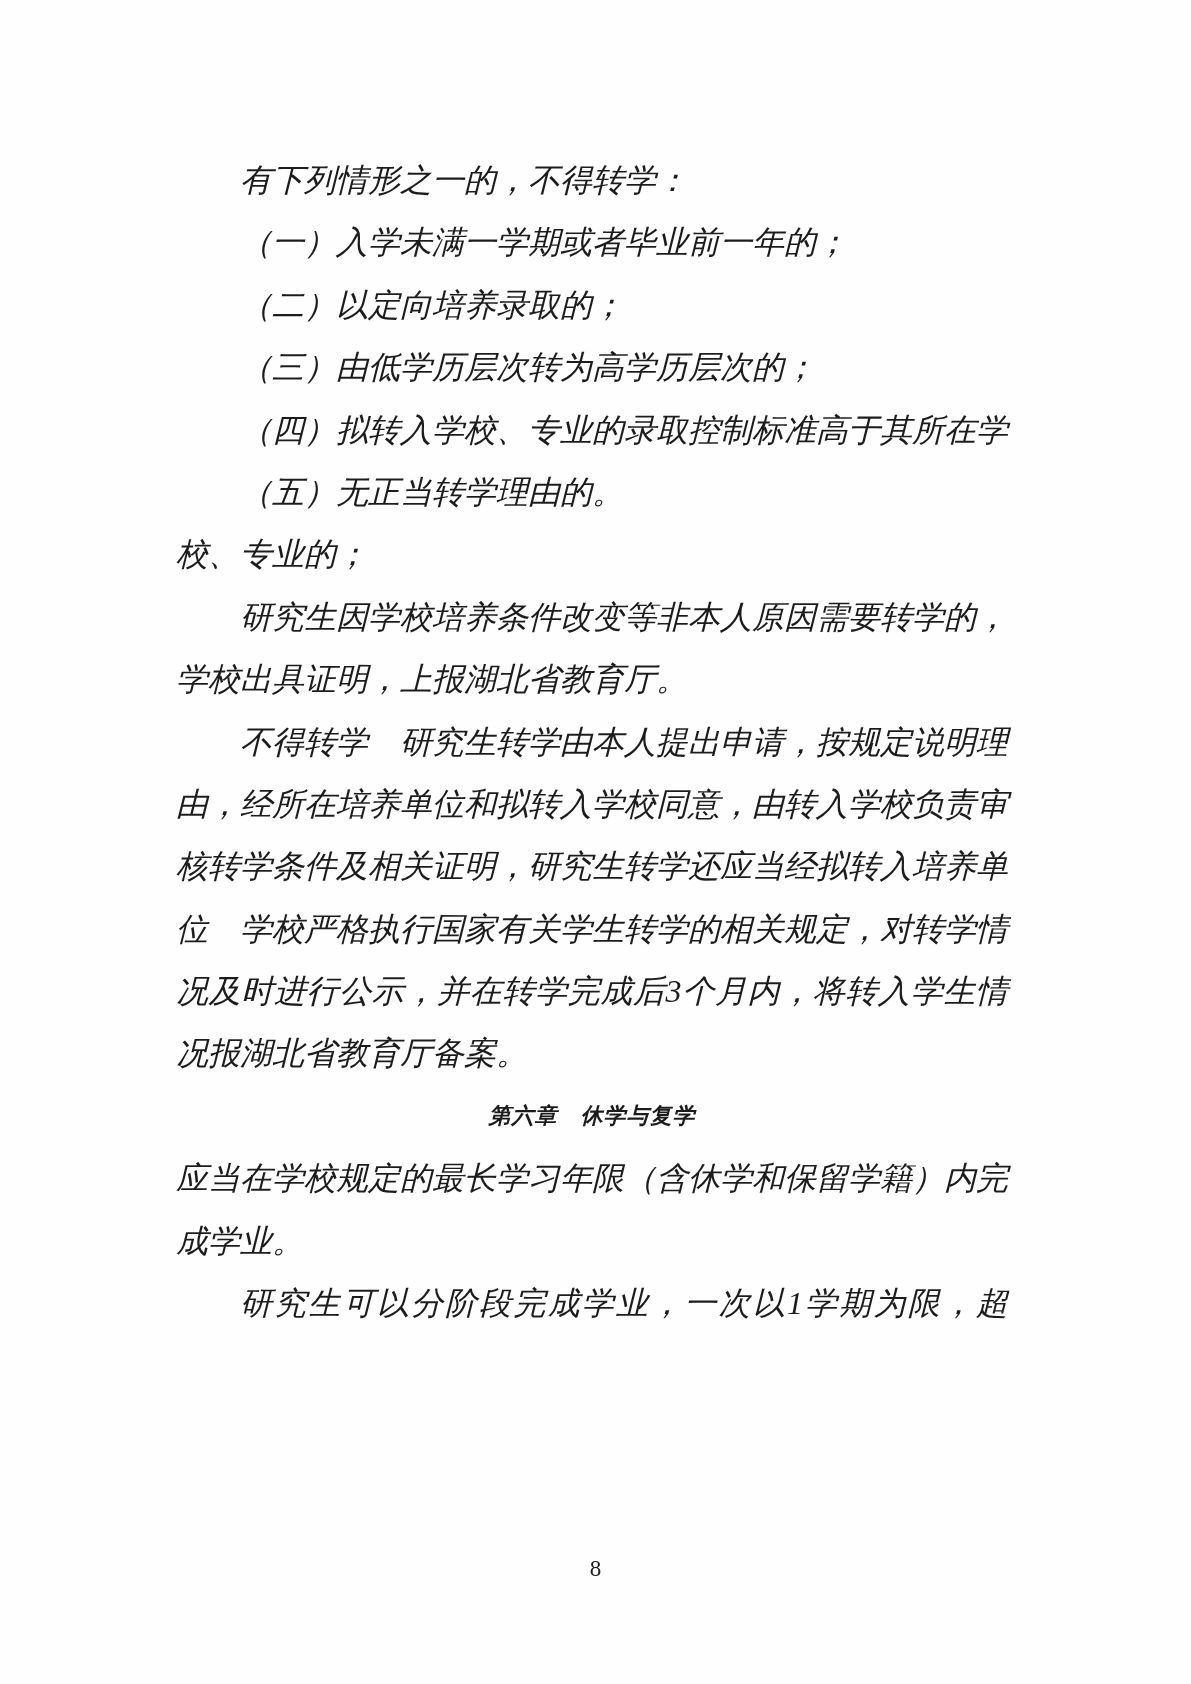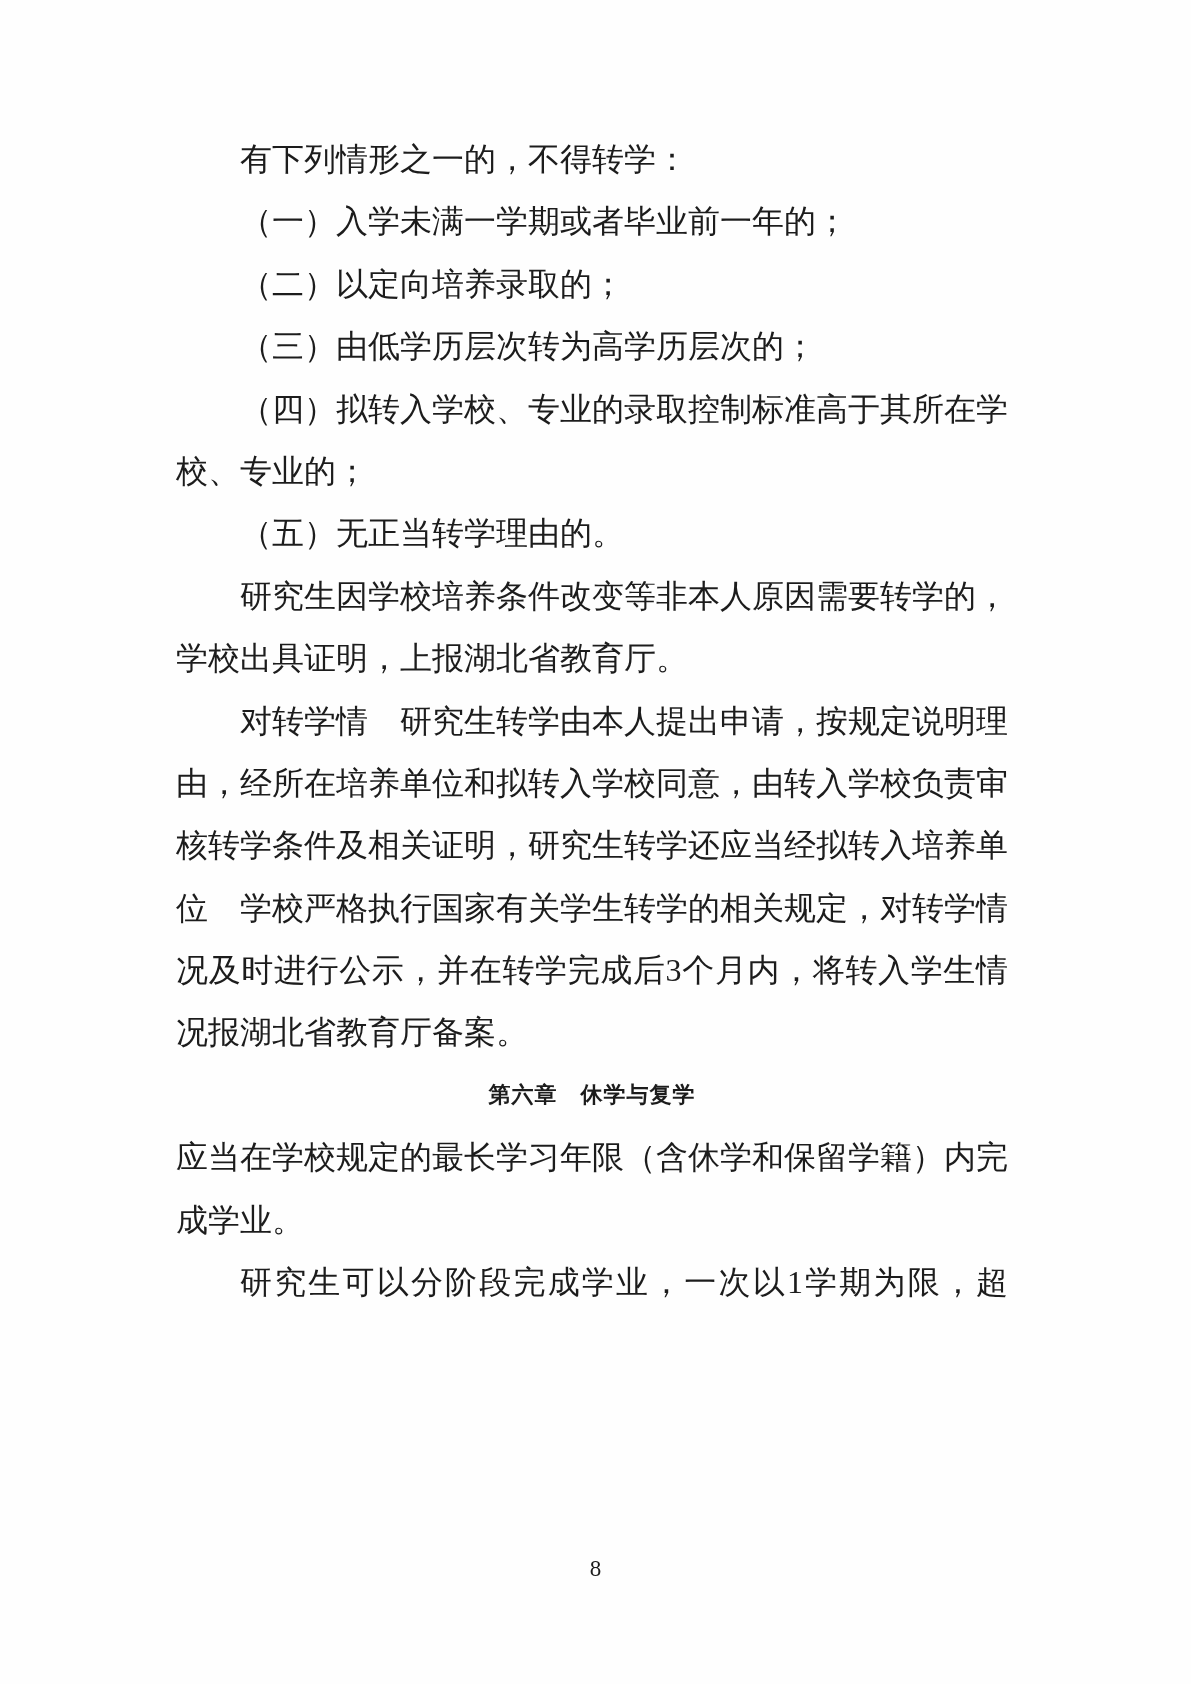--- a/index.html
+++ b/index.html
@@ -13,22 +13,23 @@
     height: 1684px;
     margin: 0 auto;
     background: #fefefe;
     overflow: hidden;
     color: #1c1c1c;
     font-family: "Liberation Serif", serif;
   }
   .doc-body {
     position: absolute;
     left: 176px;
-    top: 128px;
+    top: 149px;
     width: 832px;
+    font-style: italic;
   }
   .line {
     height: 62.4px;
     line-height: 62.4px;
     font-size: 32px;
     white-space: nowrap;
     overflow: visible;
   }
   .line.indent {
     padding-left: 64px;
@@ -61,25 +62,25 @@
 </head>
 <body>
 
 <div class="page">
   <div class="doc-body">
       <div class="line indent">有下列情形之一的，不得转学：</div>
       <div class="line indent">（一）入学未满一学期或者毕业前一年的；</div>
       <div class="line indent">（二）以定向培养录取的；</div>
       <div class="line indent">（三）由低学历层次转为高学历层次的；</div>
       <div class="line indent justify">（四）拟转入学校、专业的录取控制标准高于其所在学</div>
+      <div class="line indent">（五）无正当转学理由的。</div>
       <div class="line flush">校、专业的；</div>
-      <div class="line indent">（五）无正当转学理由的。</div>
       <div class="line indent justify">研究生因学校培养条件改变等非本人原因需要转学的，</div>
       <div class="line flush">学校出具证明，上报湖北省教育厅。</div>
-      <div class="line indent justify">对转学情　研究生转学由本人提出申请，按规定说明理</div>
+      <div class="line indent justify">不得转学　研究生转学由本人提出申请，按规定说明理</div>
       <div class="line flush justify">由，经所在培养单位和拟转入学校同意，由转入学校负责审</div>
       <div class="line flush justify">核转学条件及相关证明，研究生转学还应当经拟转入培养单位</div>
       <div class="line indent justify">学校严格执行国家有关学生转学的相关规定，对转学情</div>
       <div class="line flush justify">况及时进行公示，并在转学完成后3个月内，将转入学生情</div>
       <div class="line flush">况报湖北省教育厅备案。</div>
       <div class="line heading">第六章　休学与复学</div>
       <div class="line flush justify">应当在学校规定的最长学习年限（含休学和保留学籍）内完</div>
       <div class="line flush">成学业。</div>
       <div class="line indent justify">研究生可以分阶段完成学业，一次以1学期为限，超</div>
     </div>

